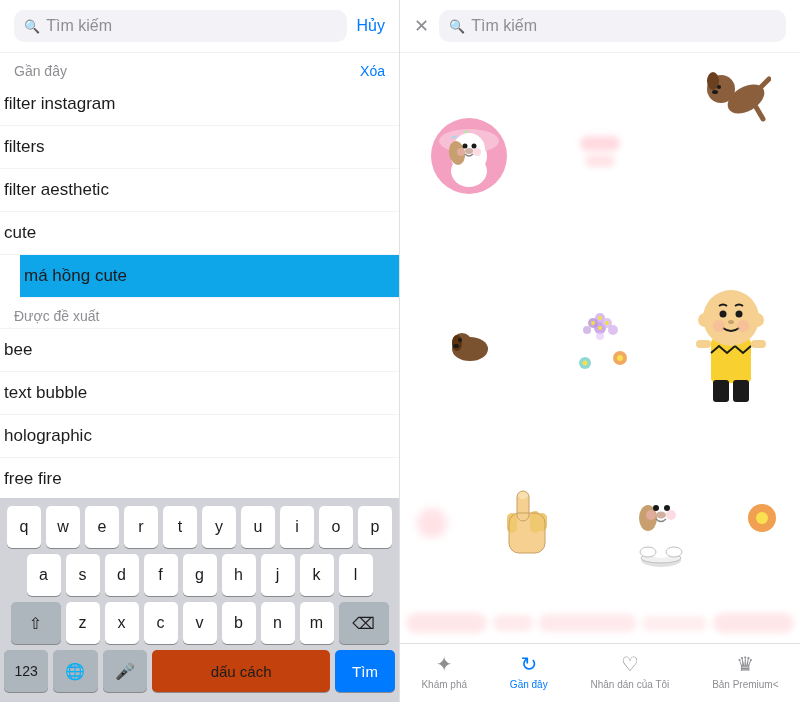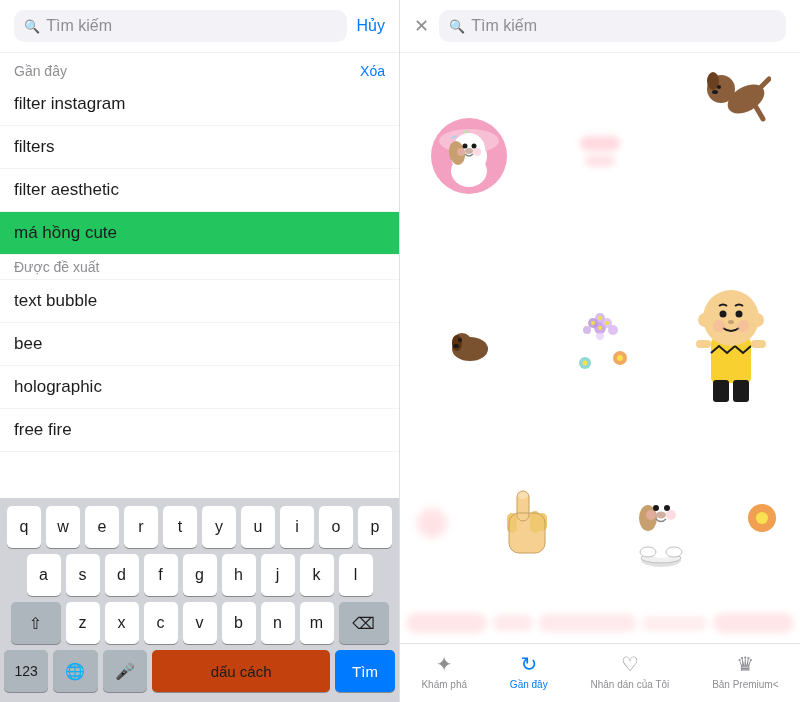--- a/index.html
+++ b/index.html
@@ -76,37 +76,38 @@
       cursor: pointer;
       margin-left: 6px;
     }
 
     .search-list {
       flex: 1;
       overflow: hidden;
     }
 
     .search-item {
-      padding: 11px 14px;
+      padding: 11px 4px;
       font-size: 17px;
       color: #1c1c1e;
       border-bottom: 1px solid #f2f2f7;
       cursor: pointer;
       display: flex;
       align-items: center;
     }
 
     .search-item.highlighted {
-      background: #22c55e;
+      background: #0ea5e9;
+      margin-left: 20px;
     }
 
     .suggested-label {
       color: #8e8e93;
       font-size: 14px;
-      padding: 4px 14px 4px 14px;
+      padding: 10px 14px 4px 14px;
       border-bottom: 1px solid #f2f2f7;
     }
 
     
     .keyboard {
       background: #d1d3d8;
       padding: 8px 4px 4px 4px;
     }
 
     .keyboard-row {
@@ -275,26 +276,27 @@
 
   <div class="recent-section">
     <span class="recent-label">Gần đây</span>
     <span class="delete-label">Xóa</span>
   </div>
 
   <div class="search-list">
     <div class="search-item">filter instagram</div>
     <div class="search-item">filters</div>
     <div class="search-item">filter aesthetic</div>
+    <div class="search-item">cute</div>
     <div class="search-item highlighted">má hồng cute</div>
 
     <div class="suggested-label">Được đề xuất</div>
 
+    <div class="search-item">bee</div>
     <div class="search-item">text bubble</div>
-    <div class="search-item">bee</div>
     <div class="search-item">holographic</div>
     <div class="search-item">free fire</div>
 
   </div>
 
   <div class="keyboard">
 
     <div class="keyboard-row">
       <div class="key">q</div>
       <div class="key">w</div>

